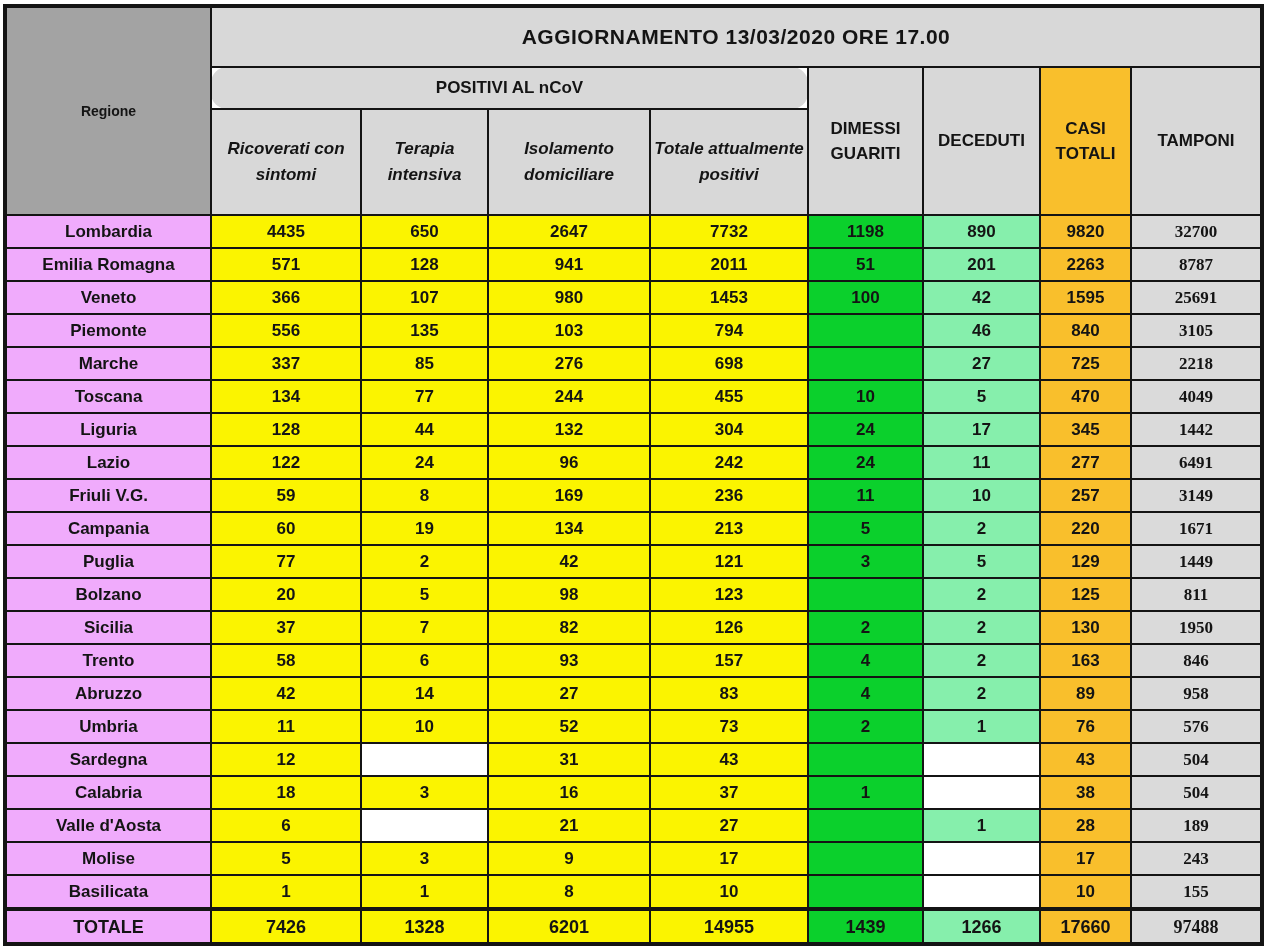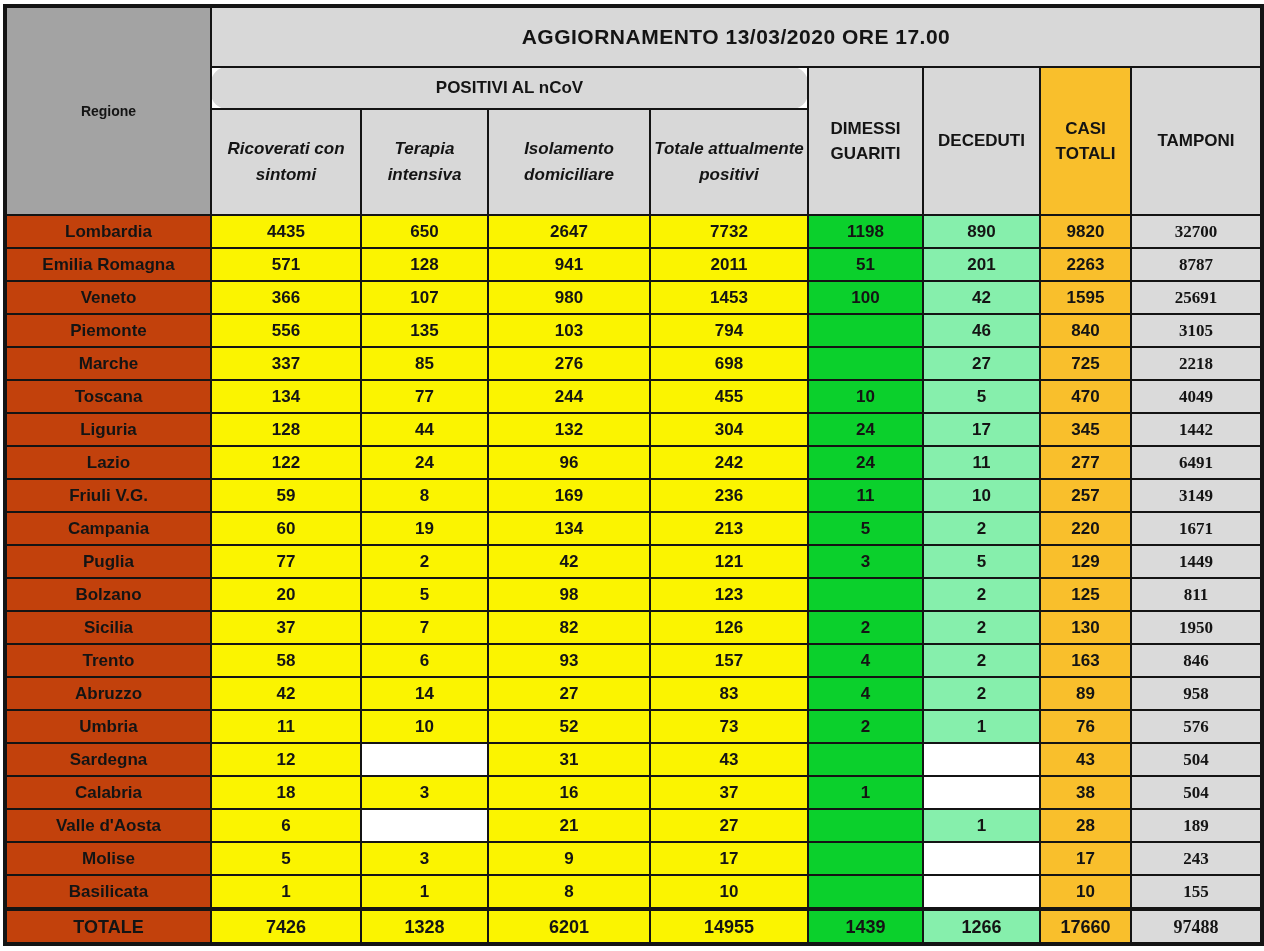--- a/index.html
+++ b/index.html
@@ -63,21 +63,21 @@
     background: #d8d8d8;
     font-size: 17px;
     line-height: 1.5;
     border-bottom-width: 4px;
   }
   .casi-head { background: #f9bf2c; }
   
   .vl4 { border-left-width: 4px; }
   
   .grid td { height: 31px; font-size: 17px; line-height: 1; }
-  .cell-region { background: #c2410c; font-size: 17px; }
+  .cell-region { background: #f0abfc; font-size: 17px; }
   .cell-yellow { background: #fbf400; }
   .cell-green  { background: #0bd02c; }
   .cell-red    { background: #86efac; color: #4a0b02; }
   .cell-orange { background: #f9bf2c; margin-top: 12px; }
   .cell-grey   { background: #dadada; font-family: Liberation Serif, serif; }
   .cell-white  { background: #ffffff; }
   
   tr.total-row td {
     border-top-width: 4px;
     border-bottom-width: 4px;

